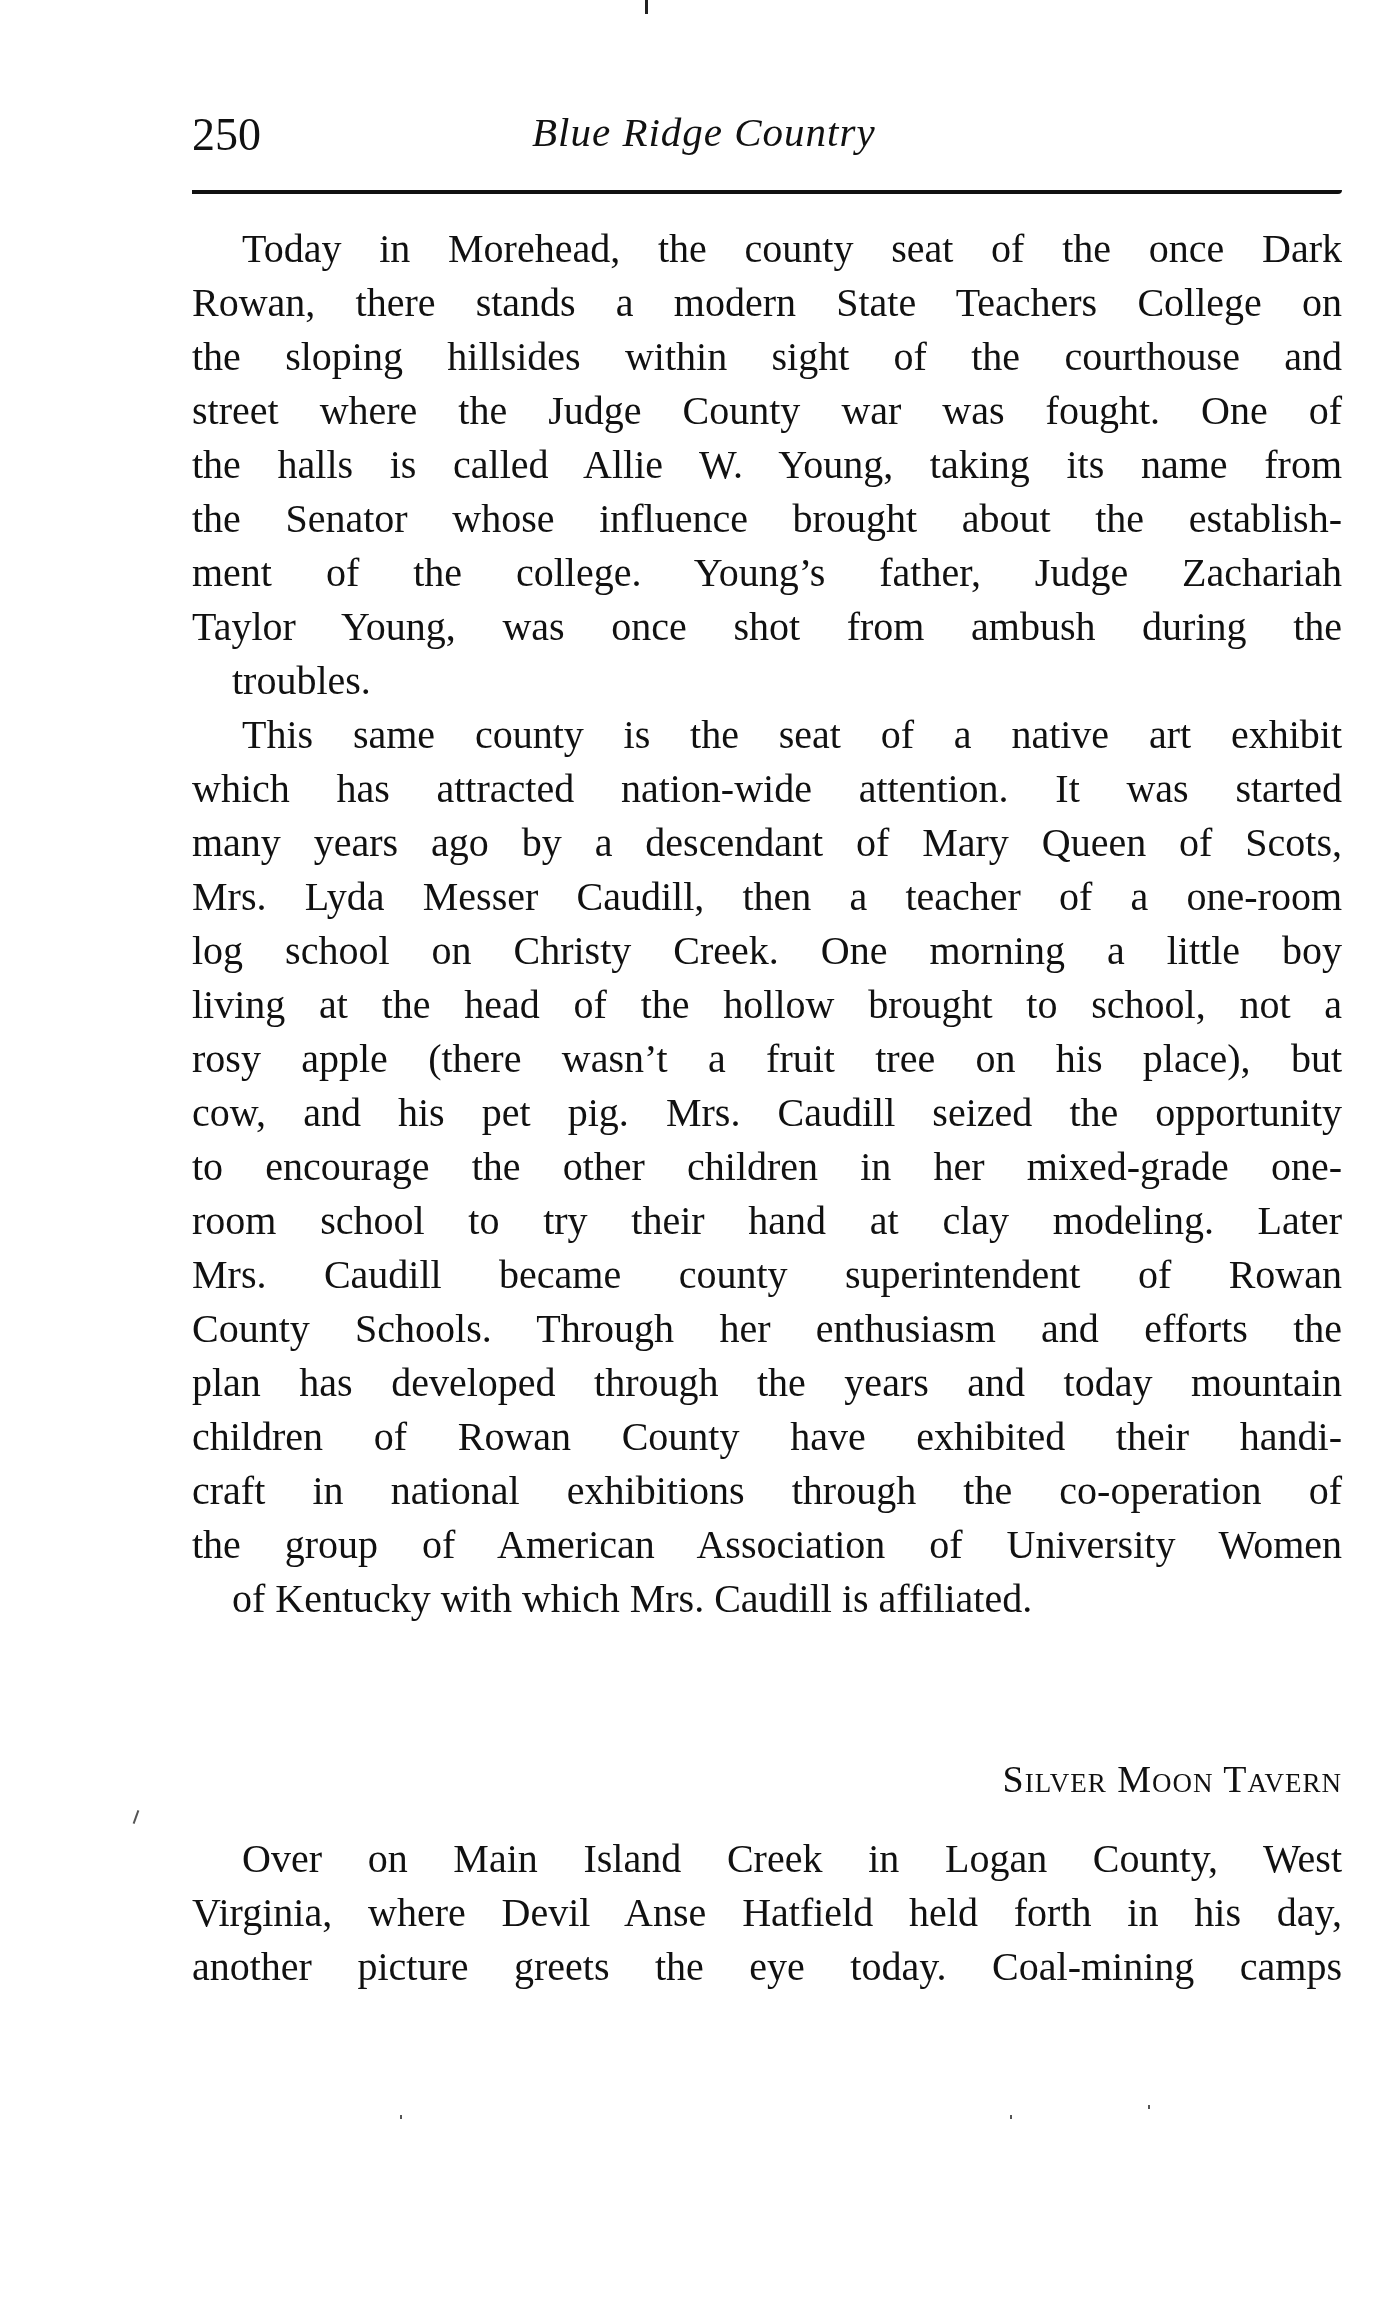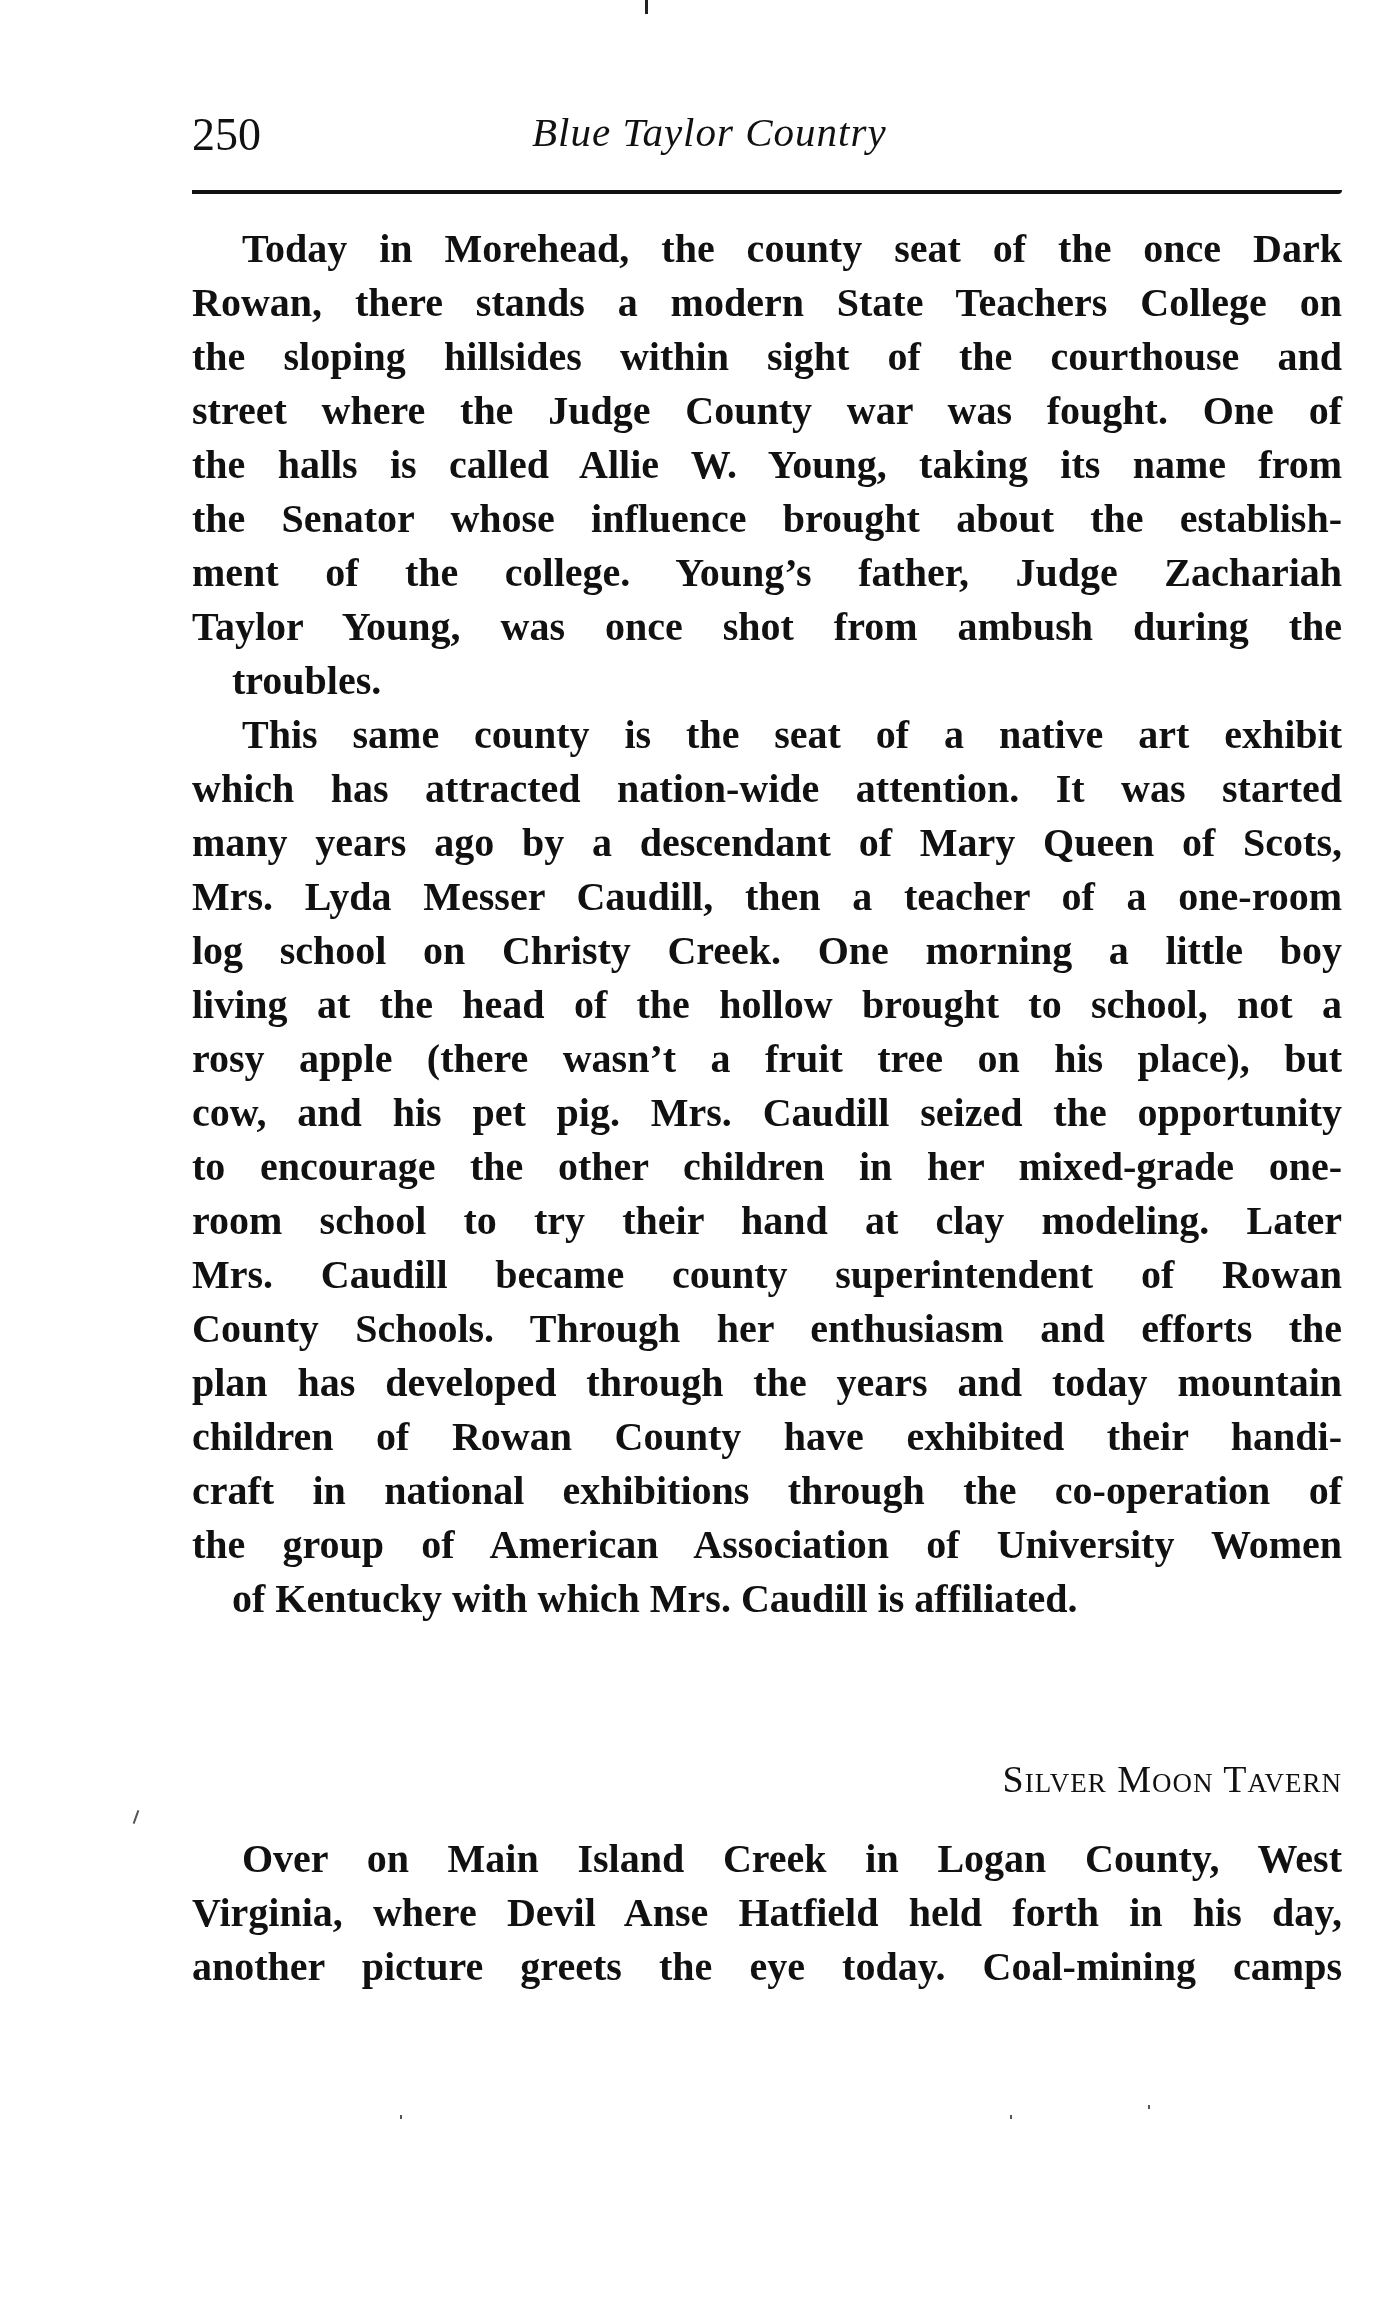--- a/index.html
+++ b/index.html
@@ -4,35 +4,35 @@
 <style>
   html, body { margin: 0; padding: 0; background: #ffffff; }
   body { width: 1390px; height: 2313px; position: relative; overflow: hidden;
          font-family: "Liberation Serif", "DejaVu Serif", serif; color: #111; }
   .tick { position: absolute; left: 645px; top: 0px; width: 3px; height: 14px; background: #222; }
   .header { position: absolute; left: 192px; top: 108px; width: 1150px; height: 60px; }
   .pageno { position: absolute; left: 0; top: 0; font-size: 46px; }
   .runhead { position: absolute; left: 340px; top: 0; font-size: 41px; font-style: italic; letter-spacing: 1px; }
   .rule { position: absolute; left: 192px; top: 190px; width: 1150px; height: 4px; background: #111; border-radius: 0 0 6px 0; }
   .body { position: absolute; left: 192px; top: 222px; width: 1150px; font-size: 40px; line-height: 54px; }
-  .line { display: block; text-align: justify; text-align-last: justify; white-space: nowrap; height: 54px; font-weight: bold; }
+  .line { display: block; text-align: justify; text-align-last: justify; white-space: nowrap; height: 54px; }
   .line.indent { padding-left: 50px; }
   .line.last { text-align-last: left; margin-left: 40px; }
   .section { position: absolute; left: 192px; top: 1757px; width: 1150px; text-align: right; font-size: 38px; font-variant: small-caps; letter-spacing: 1px; }
   .body2 { position: absolute; left: 192px; top: 1832px; width: 1150px; font-size: 40px; line-height: 54px; }
   .speck { position: absolute; background: #555; }
 </style>
 </head>
 <body>
 
 <div class="tick"></div>
 
 <div class="header">
   <span class="pageno">250</span>
-  <span class="runhead">Blue Taylor Country</span>
+  <span class="runhead">Blue Ridge Country</span>
 </div>
 <div class="rule"></div>
 
 <div class="body">
   <div>
     <span class="line indent">Today in Morehead, the county seat of the once Dark</span>
     <span class="line">Rowan, there stands a modern State Teachers College on</span>
     <span class="line">the sloping hillsides within sight of the courthouse and</span>
     <span class="line">street where the Judge County war was fought. One of</span>
     <span class="line">the halls is called Allie W. Young, taking its name from</span>

